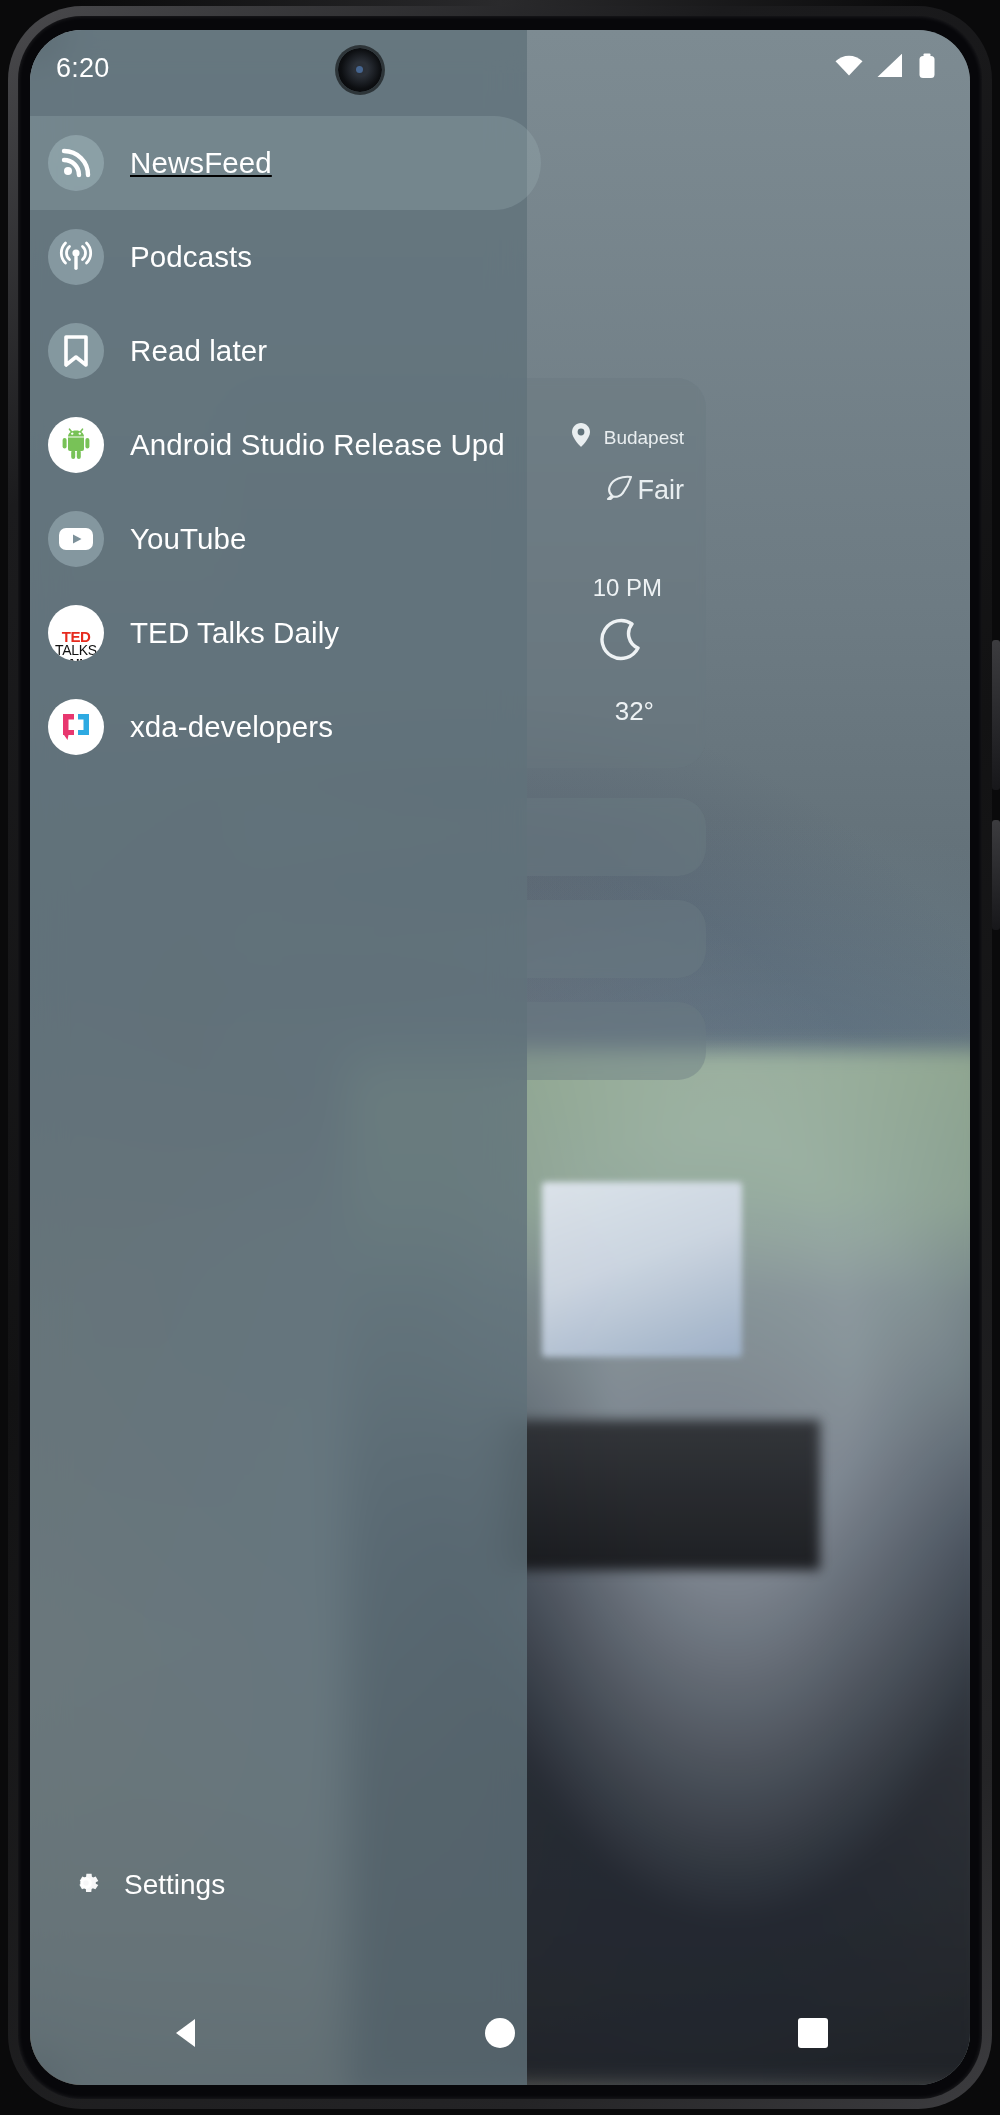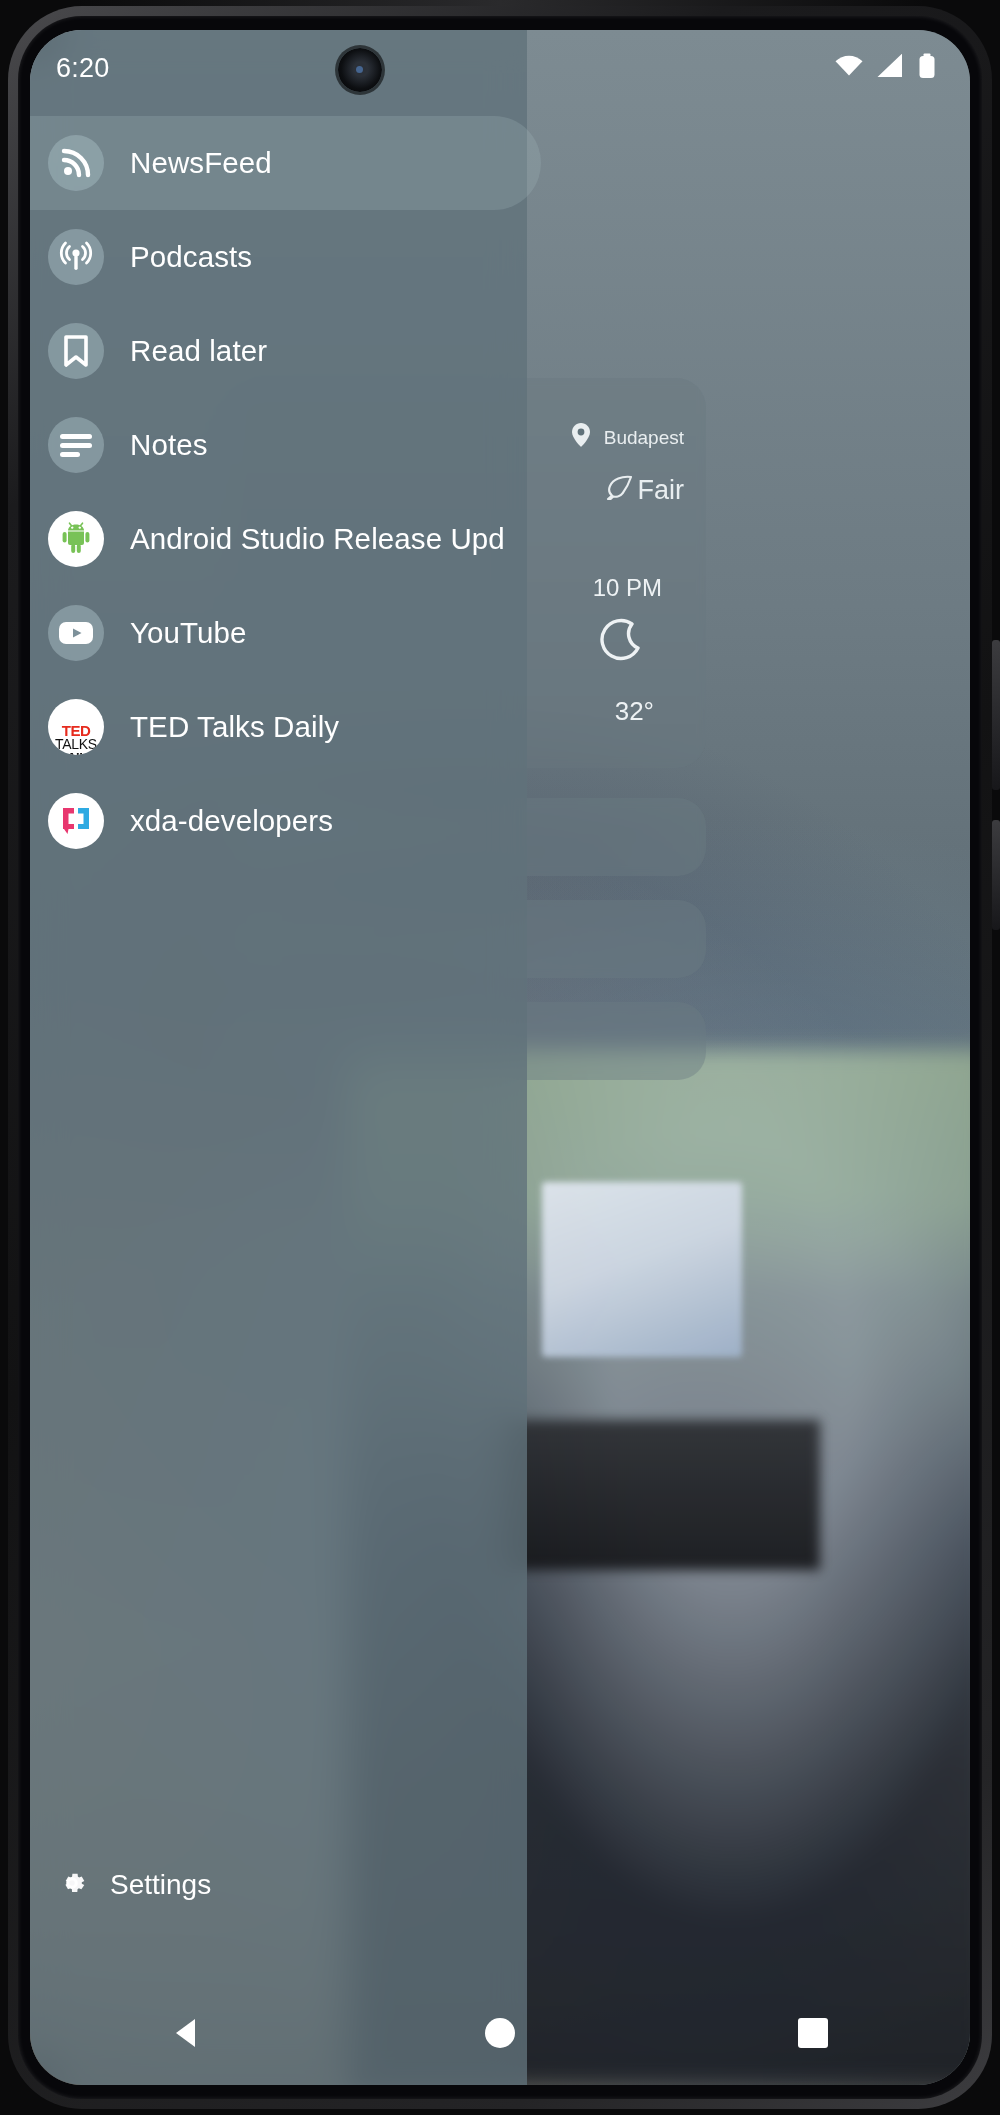--- a/index.html
+++ b/index.html
@@ -146,37 +146,38 @@
     display:flex; align-items:center;
     height:94px;
     padding-left:18px;
     gap:26px;
     cursor:pointer;
   }
   .drawer-item.selected{
     background:rgba(170,190,198,.22);
     border-radius:0 48px 48px 0;
     margin-right:-14px;
+    text-decoration:underline;
   }
   .item-icon{
     width:56px; height:56px; border-radius:50%;
     display:flex; align-items:center; justify-content:center;
     flex:0 0 56px;
     background:rgba(160,180,188,.55);
   }
   .item-icon.white-bg{ background:#fff; }
   .item-label{
     color:#fff; font-size:29.5px; letter-spacing:.1px;
     white-space:nowrap; overflow:hidden;
   }
 
   
   #drawer-footer{
     position:absolute; left:0; bottom:182px; width:100%;
-    display:flex; align-items:center; gap:22px; padding-left:26px;
+    display:flex; align-items:center; gap:22px; padding-left:40px;
   }
   #settings-label{ color:#fff; font-size:28px; }
 
   
   #nav-bar{
     position:absolute; left:0; bottom:0; width:940px; height:104px;
     display:flex; align-items:center; justify-content:space-around;
     z-index:50;
   }
   .nav-btn{ width:60px; height:60px; display:flex; align-items:center; justify-content:center; cursor:pointer; }
@@ -271,30 +272,20 @@
 
         <div class="drawer-item">
           <span class="item-icon">
             <svg width="30" height="34" viewBox="0 0 30 34">
               <path d="M5 3h20v28l-10-8-10 8z" fill="none" stroke="#fff" stroke-width="3.6" stroke-linejoin="round"></path>
             </svg>
           </span>
           <span class="item-label">Read later</span>
         </div>
 
-        <div class="drawer-item">
-          <span class="item-icon">
-            <svg width="34" height="26" viewBox="0 0 34 26">
-              <rect x="1" y="2" width="32" height="5" rx="2.5" fill="#fff"></rect>
-              <rect x="1" y="11" width="32" height="5" rx="2.5" fill="#fff"></rect>
-              <rect x="1" y="20" width="20" height="5" rx="2.5" fill="#fff"></rect>
-            </svg>
-          </span>
-          <span class="item-label">Notes</span>
-        </div>
 
         <div class="drawer-item">
           <span class="item-icon white-bg">
             <svg width="36" height="36" viewBox="0 0 36 36">
               <g fill="#78c257">
                 <path d="M10 10.5h16v11.5a2 2 0 0 1-2 2H12a2 2 0 0 1-2-2z"></path>
                 <rect x="4.6" y="11" width="4" height="10.5" rx="2"></rect>
                 <rect x="27.4" y="11" width="4" height="10.5" rx="2"></rect>
                 <rect x="13.2" y="23" width="4" height="9" rx="2"></rect>
                 <rect x="18.8" y="23" width="4" height="9" rx="2"></rect>

